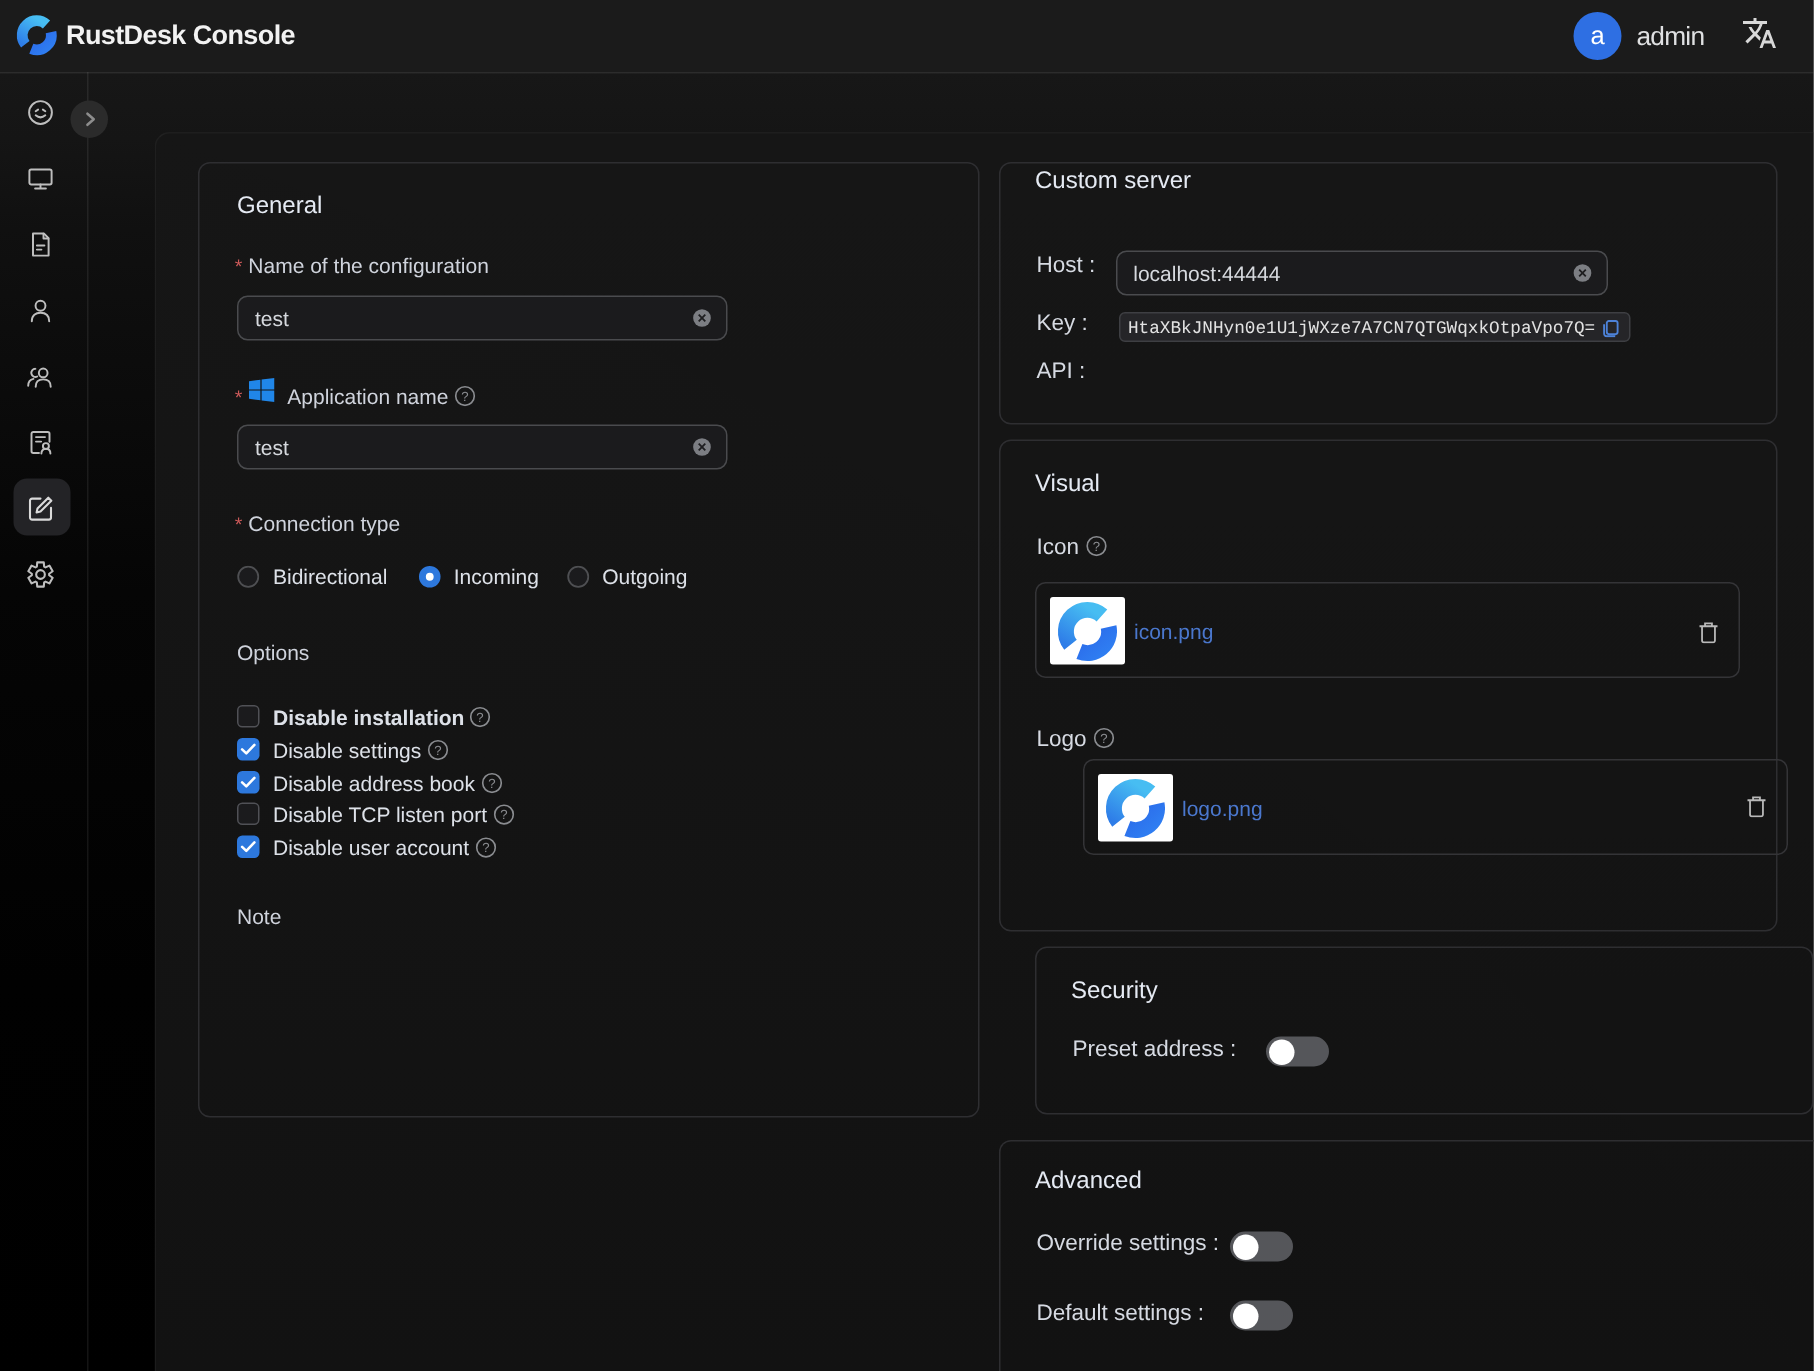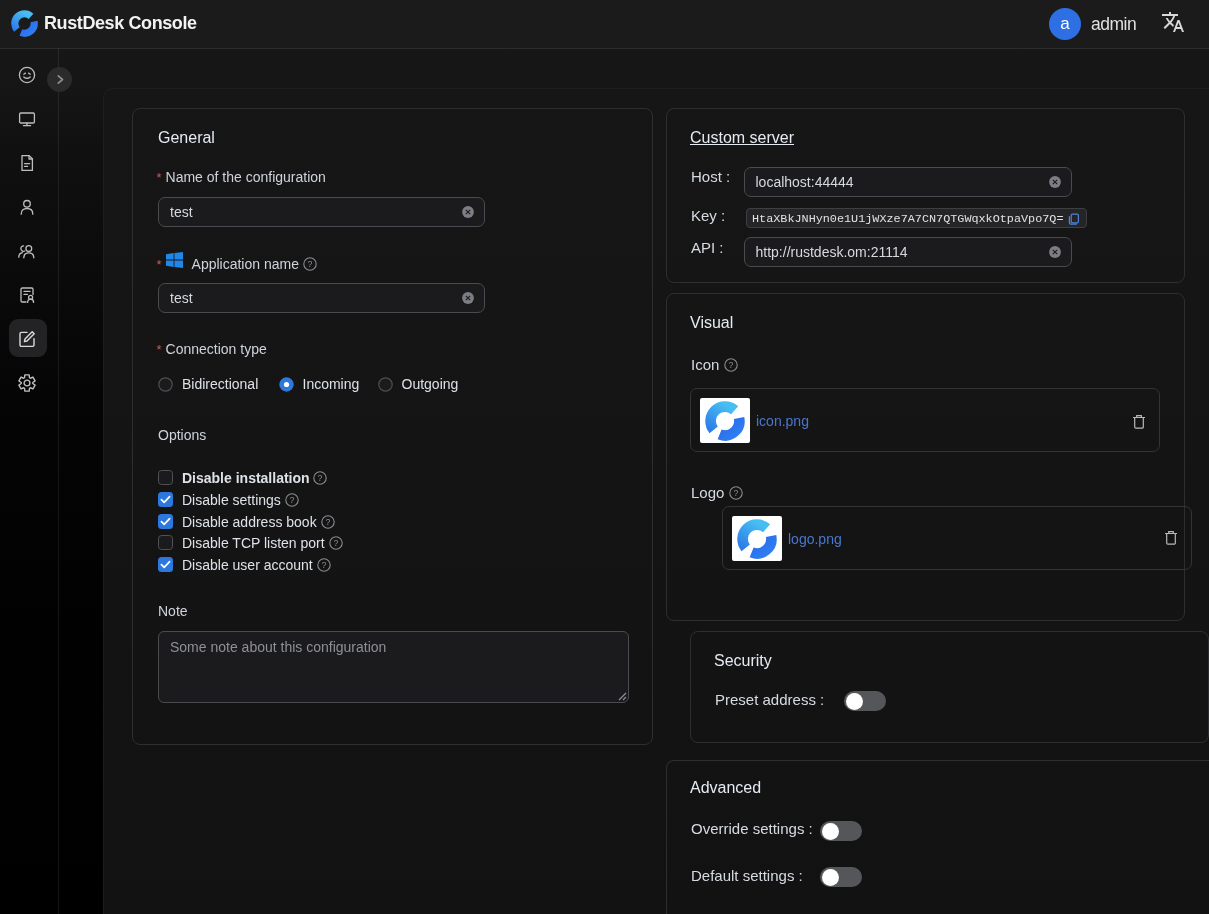--- a/index.html
+++ b/index.html
@@ -216,52 +216,40 @@
 
   <div class="chk on" style="left:25px; top:448px;"><svg width="15" height="15" viewBox="0 0 15 15">
         <path d="M3.4 7.6 L6.2 10.3 L11.6 4.6" fill="none" stroke="#fff" stroke-width="1.7" stroke-linecap="round" stroke-linejoin="round"></path>
       </svg></div>
   <div class="chklbl" style="left:49px; top:449px;">Disable user account <svg class="qm" width="14" height="14" viewBox="0 0 14 14">
         <circle cx="7" cy="7" r="6.2" fill="none" stroke="#8a8c90" stroke-width="1.1"></circle>
         <text x="7" y="10.2" font-size="8.8" fill="#8a8c90" text-anchor="middle" font-family="Liberation Sans">?</text>
       </svg></div>
 
   <div class="lbl" style="left:25px; top:495px;">Note</div>
-  <div class="abs" style="left:25px; top:522px; width:471px; height:72px; background:#1b1b1d; border:1px solid #4a4b4e; border-radius:6px;">
-    <div style="position:absolute; left:11px; top:7px; font-size:14px; color:#8d9095;">Some note about this configuration</div>
-    <svg style="position:absolute; right:1px; bottom:1px;" width="10" height="10" viewBox="0 0 10 10">
-        <path d="M9 2 L2 9 M9 6 L6 9" stroke="#8d9095" stroke-width="1.2"></path>
-      </svg>
-  </div>
 </div>
 
 <div class="card" id="card-server" style="left:666px; top:108px; width:519px; height:175px;">
-  <div class="h2" style="left:23px; top:21px;text-decoration:underline;">Custom server</div>
+  <div class="h2" style="left:23px; top:4px;">Custom server</div>
   <div class="lbl15" style="left:24px; top:60px;">Host :</div>
   <div class="input" style="left:76.5px; top:57.5px; width:328px;">localhost:44444
     <svg class="clear" viewBox="0 0 14 14">
         <circle cx="7" cy="7" r="5.9" fill="#7c7e83"></circle>
         <path d="M4.8 4.8 L9.2 9.2 M9.2 4.8 L4.8 9.2" stroke="#1e1e20" stroke-width="1.2"></path>
       </svg>
   </div>
   <div class="lbl15" style="left:24px; top:99px;">Key :</div>
   <div class="abs" style="left:79px; top:99px; width:341px; height:20px; background:#252528; border:1px solid #3e3f43; border-radius:4px;">
     <div style="position:absolute; left:5px; top:3px; font-family:'Liberation Mono',monospace; font-size:11.8px; color:#e2e2e2; letter-spacing:0;">HtaXBkJNHyn0e1U1jWXze7A7CN7QTGWqxkOtpaVpo7Q=</div>
     <svg style="position:absolute; right:6px; top:4px;" width="12" height="12" viewBox="0 0 12 12">
         <rect x="3.2" y="1" width="7.2" height="8.8" rx="1.4" fill="none" stroke="#4d82d8" stroke-width="1.25"></rect>
         <path d="M8.8 11.2 H3.1 a1.7 1.7 0 0 1 -1.7 -1.7 V3.2" fill="none" stroke="#4d82d8" stroke-width="1.25"></path>
       </svg>
   </div>
   <div class="lbl15" style="left:24px; top:131px;">API :</div>
-  <div class="input" style="left:76.5px; top:127.5px; width:328px;">http://rustdesk.om:21114
-    <svg class="clear" viewBox="0 0 14 14">
-        <circle cx="7" cy="7" r="5.9" fill="#7c7e83"></circle>
-        <path d="M4.8 4.8 L9.2 9.2 M9.2 4.8 L4.8 9.2" stroke="#1e1e20" stroke-width="1.2"></path>
-      </svg>
-  </div>
 </div>
 <div class="card" id="card-visual" style="left:666px; top:293px; width:519px; height:328px;">
   <div class="h2" style="left:23px; top:20.5px;">Visual</div>
   <div class="lbl15" style="left:24px; top:63px;">Icon <svg class="qm" width="14" height="14" viewBox="0 0 14 14">
         <circle cx="7" cy="7" r="6.2" fill="none" stroke="#8a8c90" stroke-width="1.1"></circle>
         <text x="7" y="10.2" font-size="8.8" fill="#8a8c90" text-anchor="middle" font-family="Liberation Sans">?</text>
       </svg></div>
   <div class="upbox" style="top:94px;">
     <div class="thumb">
       <svg style="position:absolute; left:5px; top:2.5px;" width="40" height="40" viewBox="0 0 32 32">

